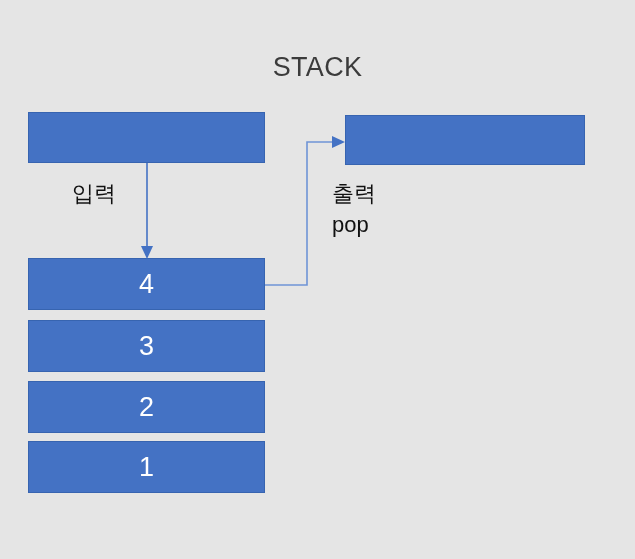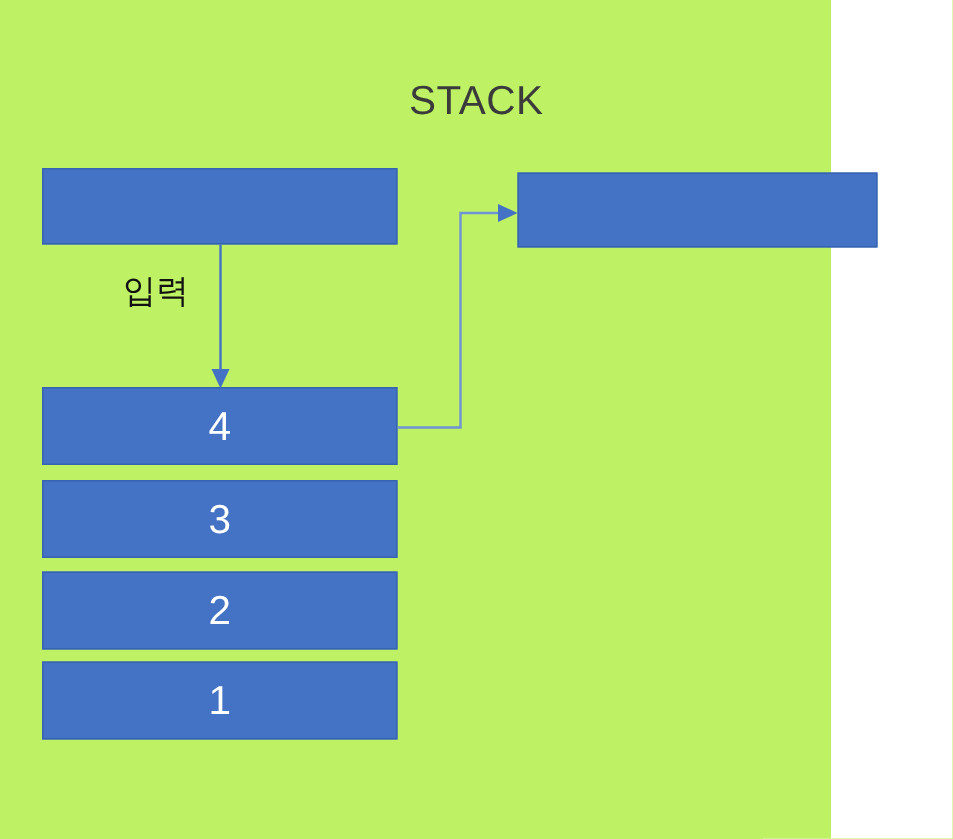--- a/index.html
+++ b/index.html
@@ -8,23 +8,23 @@
   }
   body {
     width: 635px;
     height: 559px;
     background: #ffffff;
     font-family: "Liberation Sans", "DejaVu Sans", sans-serif;
     overflow: hidden;
   }
   #canvas {
     position: relative;
-    width: 554px;
+    width: 635px;
     height: 559px;
-    background: #bef264;
+    background: #e5e5e5;
   }
   .diagram-title {
     position: absolute;
     left: 0;
     top: 50px;
     width: 635px;
     text-align: center;
     font-size: 27px;
     line-height: 34px;
     color: #3b3b3b;
@@ -62,21 +62,21 @@
     height: 50px;
   }
   .flow-label {
     position: absolute;
     font-size: 22px;
     line-height: 31px;
     color: #111111;
     white-space: nowrap;
   }
   .label-push {
-    left: 82px;
+    left: 72px;
     top: 178px;
     text-align: center;
   }
   .label-pop {
     left: 332px;
     top: 178px;
   }
   .arrow-layer {
     position: absolute;
     left: 0;
@@ -97,20 +97,24 @@
   <div class="diagram-title">STACK</div>
 
   <div class="box input-box"></div>
 
   <div class="box output-box"></div>
 
   <div class="flow-label label-push">
     <div>입력</div>
   </div>
 
+  <div class="flow-label label-pop">
+    <div>출력</div>
+    <div>pop</div>
+  </div>
 
   <div class="stack-cell" style="left:28px; top:258px; width:237px; height:52px;">
     <span class="cell-num">4</span>
   </div>
 
   <div class="stack-cell" style="left:28px; top:320px; width:237px; height:52px;">
     <span class="cell-num">3</span>
   </div>
 
   <div class="stack-cell" style="left:28px; top:381px; width:237px; height:52px;">

